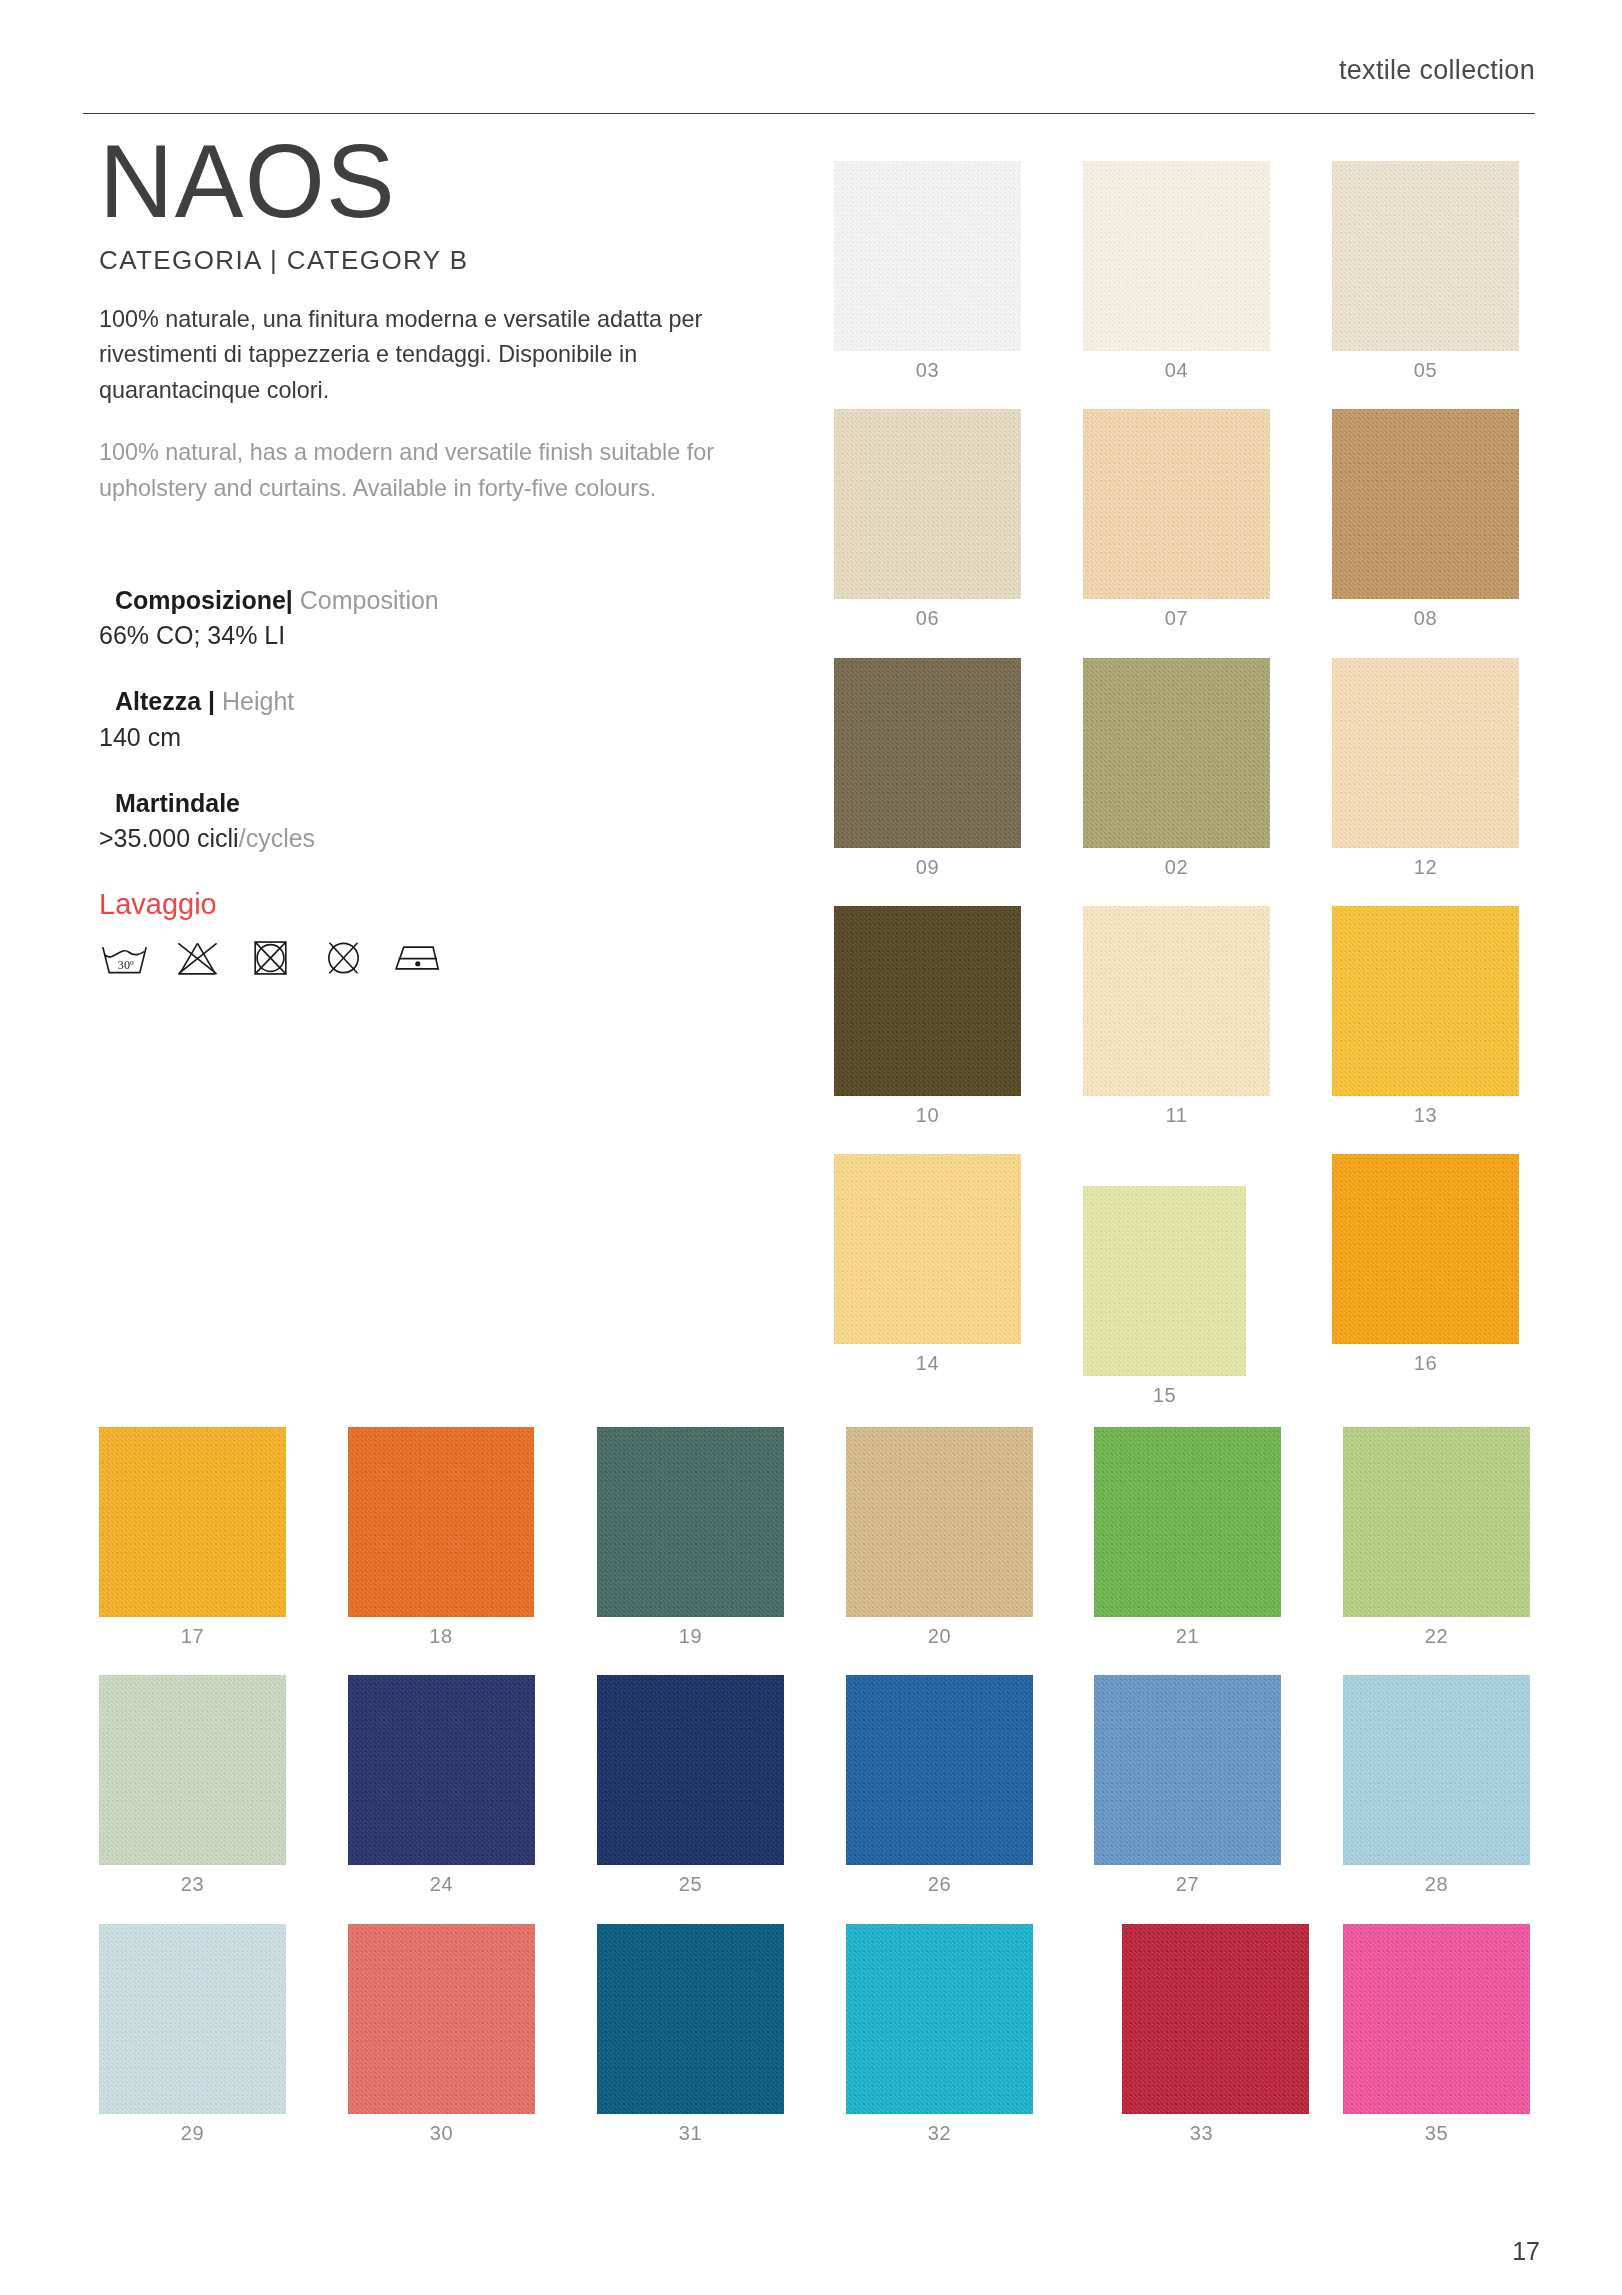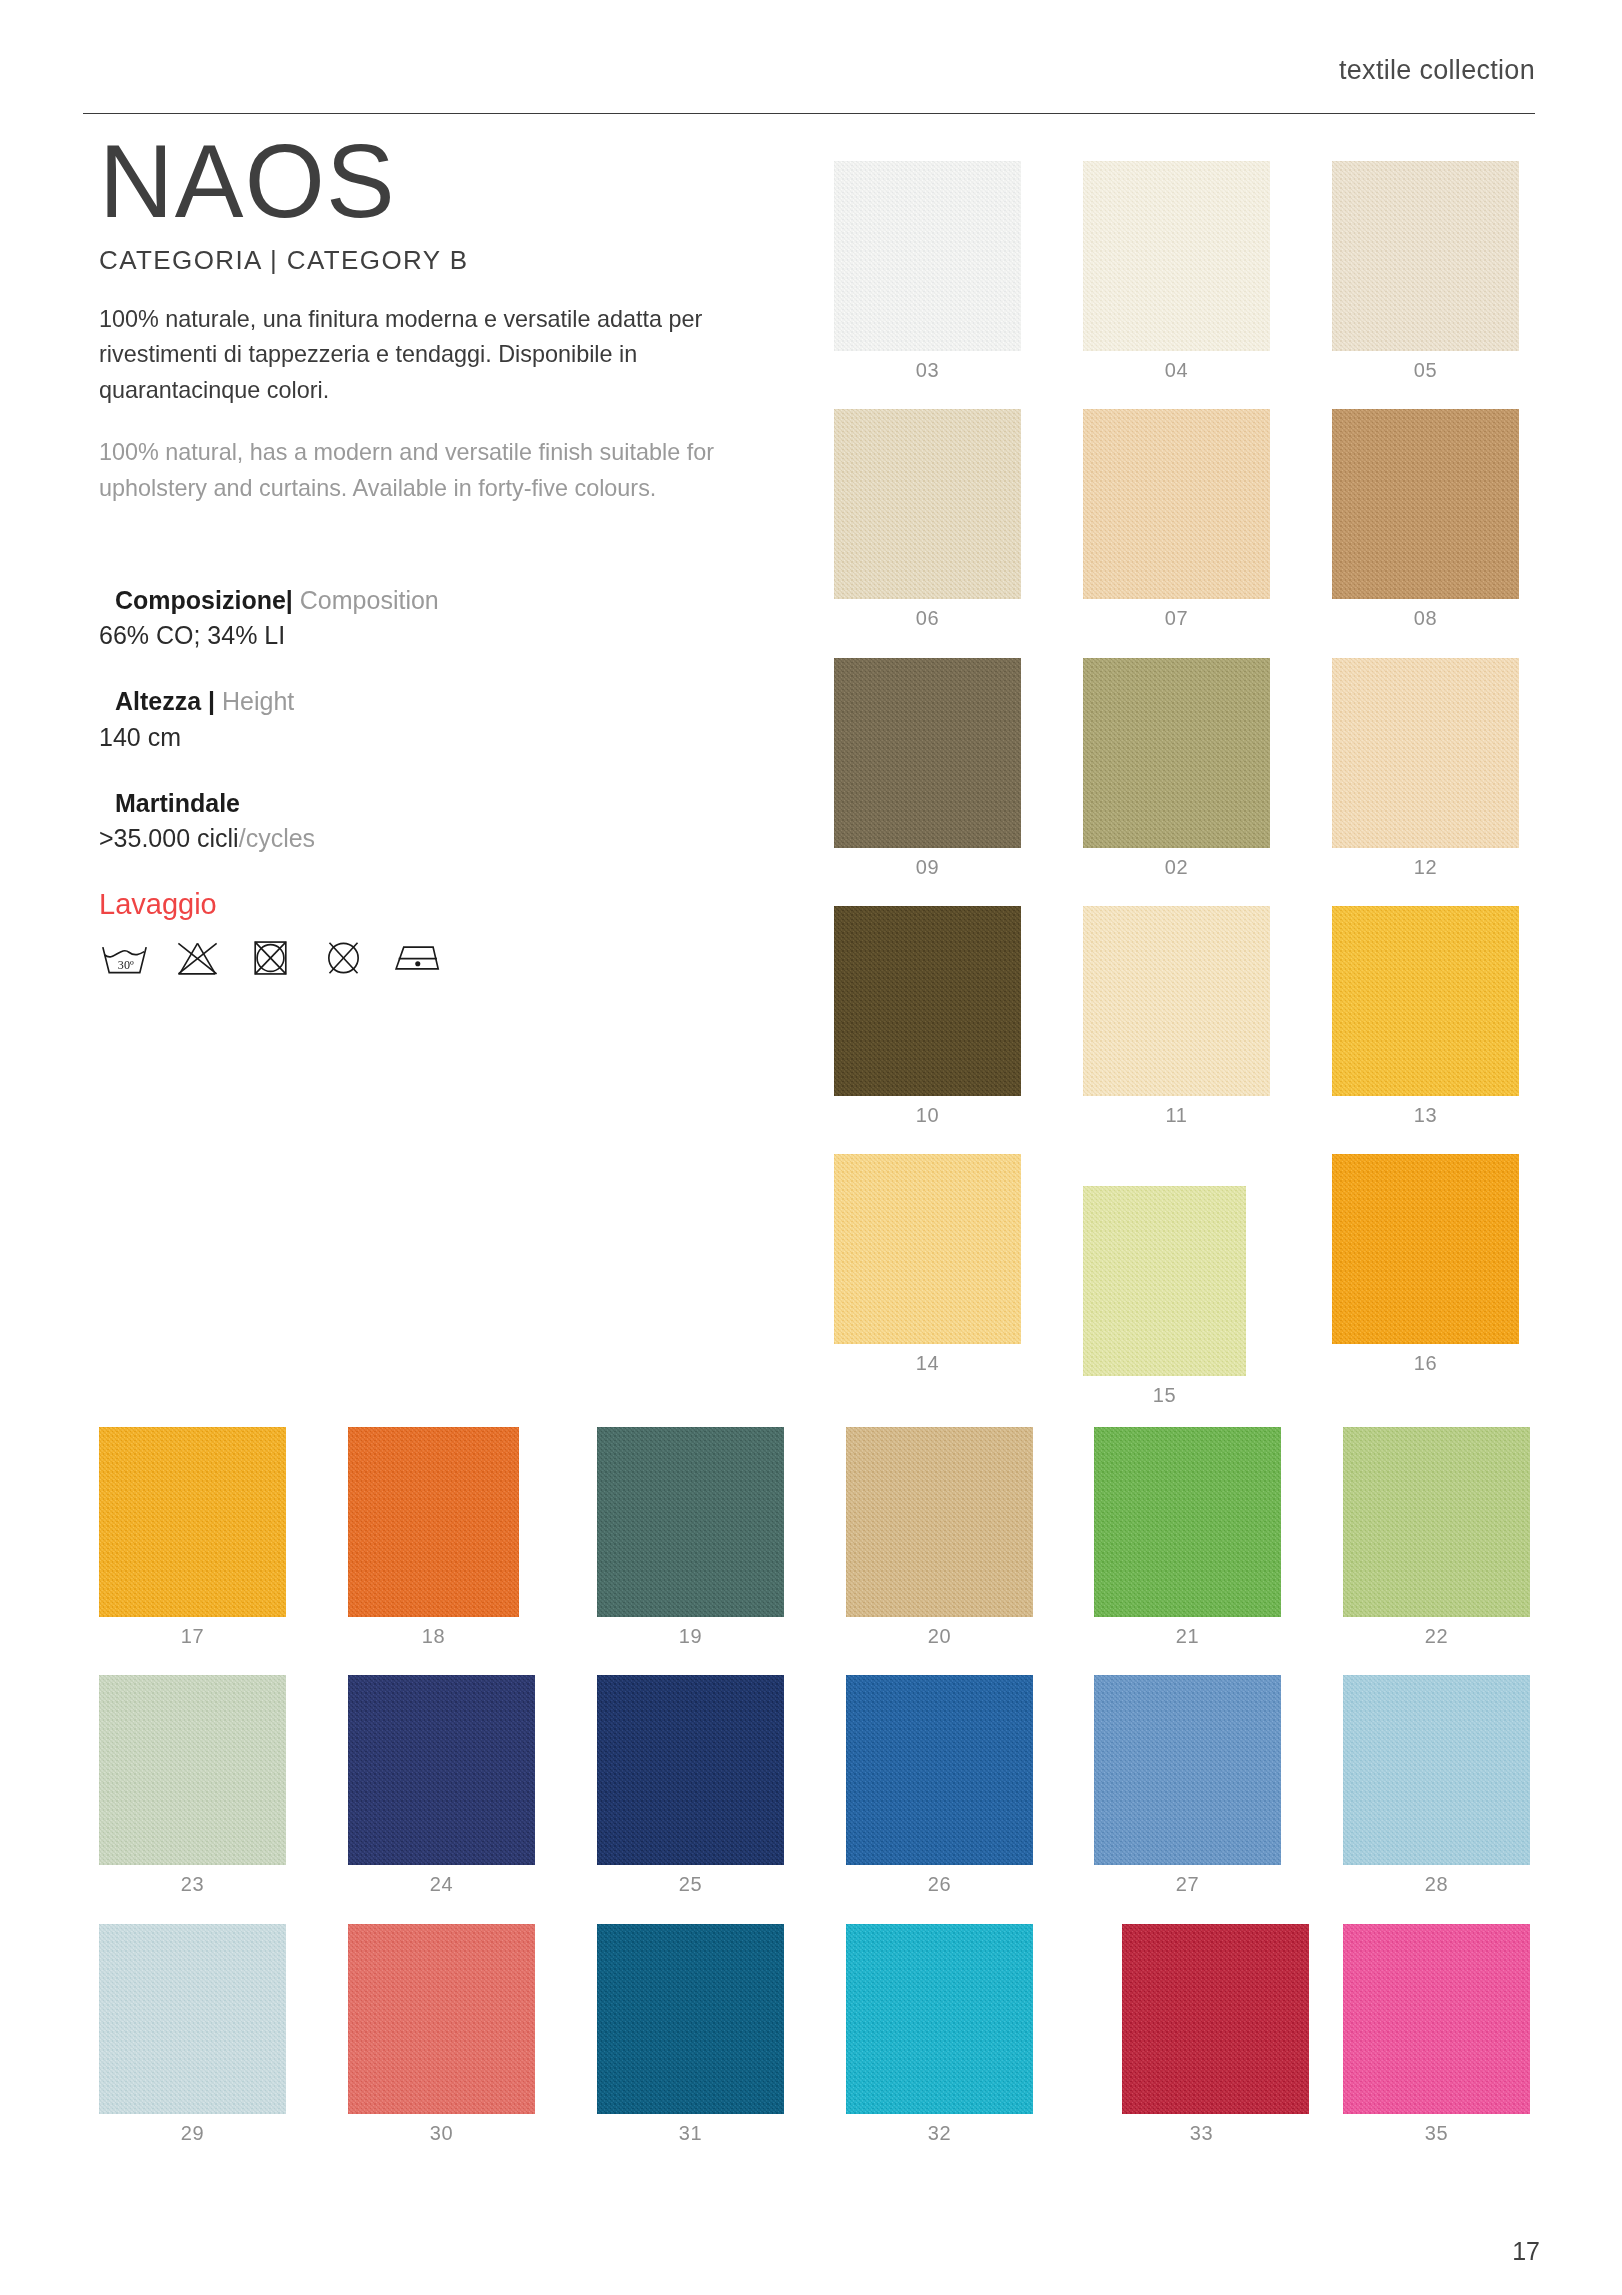--- a/index.html
+++ b/index.html
@@ -282,21 +282,21 @@
       <div class="swatch-img" style="height: 190px; background-image: repeating-linear-gradient(45deg, rgb(228, 146, 8) 0px, rgb(228, 146, 8) 1px, transparent 1px, transparent 2.7px), repeating-linear-gradient(-45deg, rgb(250, 190, 77) 0px, rgb(250, 190, 77) 1px, transparent 1px, transparent 2.7px), linear-gradient(rgb(245, 167, 29), rgb(245, 167, 29));"></div>
       <div class="swatch-label" style="top: 198px;">16</div>
     </div>
   </div>
 
 <div id="grid-b">
     <div class="swatch-cell" style="left: 99px; top: 1427px; width: 187px; height: 224px;">
       <div class="swatch-img" style="height: 190px; background-image: repeating-linear-gradient(45deg, rgb(229, 157, 16) 0px, rgb(229, 157, 16) 1px, transparent 1px, transparent 2.7px), repeating-linear-gradient(-45deg, rgb(249, 201, 94) 0px, rgb(249, 201, 94) 1px, transparent 1px, transparent 2.7px), linear-gradient(rgb(244, 179, 44), rgb(244, 179, 44));"></div>
       <div class="swatch-label" style="top: 198px;">17</div>
     </div>
-    <div class="swatch-cell" style="left: 348px; top: 1427px; width: 171px; height: 224px;">
+    <div class="swatch-cell" style="left: 348px; top: 1427px; width: 186px; height: 224px;">
       <div class="swatch-img" style="height: 190px; background-image: repeating-linear-gradient(45deg, rgb(213, 93, 23) 0px, rgb(213, 93, 23) 1px, transparent 1px, transparent 2.7px), repeating-linear-gradient(-45deg, rgb(240, 142, 85) 0px, rgb(240, 142, 85) 1px, transparent 1px, transparent 2.7px), linear-gradient(rgb(232, 114, 44), rgb(232, 114, 44));"></div>
       <div class="swatch-label" style="top: 198px;">18</div>
     </div>
     <div class="swatch-cell" style="left: 597px; top: 1427px; width: 187px; height: 224px;">
       <div class="swatch-img" style="height: 190px; background-image: repeating-linear-gradient(45deg, rgb(59, 90, 85) 0px, rgb(59, 90, 85) 1px, transparent 1px, transparent 2.7px), repeating-linear-gradient(-45deg, rgb(99, 135, 130) 0px, rgb(99, 135, 130) 1px, transparent 1px, transparent 2.7px), linear-gradient(rgb(77, 112, 106), rgb(77, 112, 106));"></div>
       <div class="swatch-label" style="top: 198px;">19</div>
     </div>
     <div class="swatch-cell" style="left: 846px; top: 1427px; width: 187px; height: 224px;">
       <div class="swatch-img" style="height: 190px; background-image: repeating-linear-gradient(45deg, rgb(196, 164, 112) 0px, rgb(196, 164, 112) 1px, transparent 1px, transparent 2.7px), repeating-linear-gradient(-45deg, rgb(229, 210, 175) 0px, rgb(229, 210, 175) 1px, transparent 1px, transparent 2.7px), linear-gradient(rgb(214, 188, 142), rgb(214, 188, 142));"></div>
       <div class="swatch-label" style="top: 198px;">20</div>

